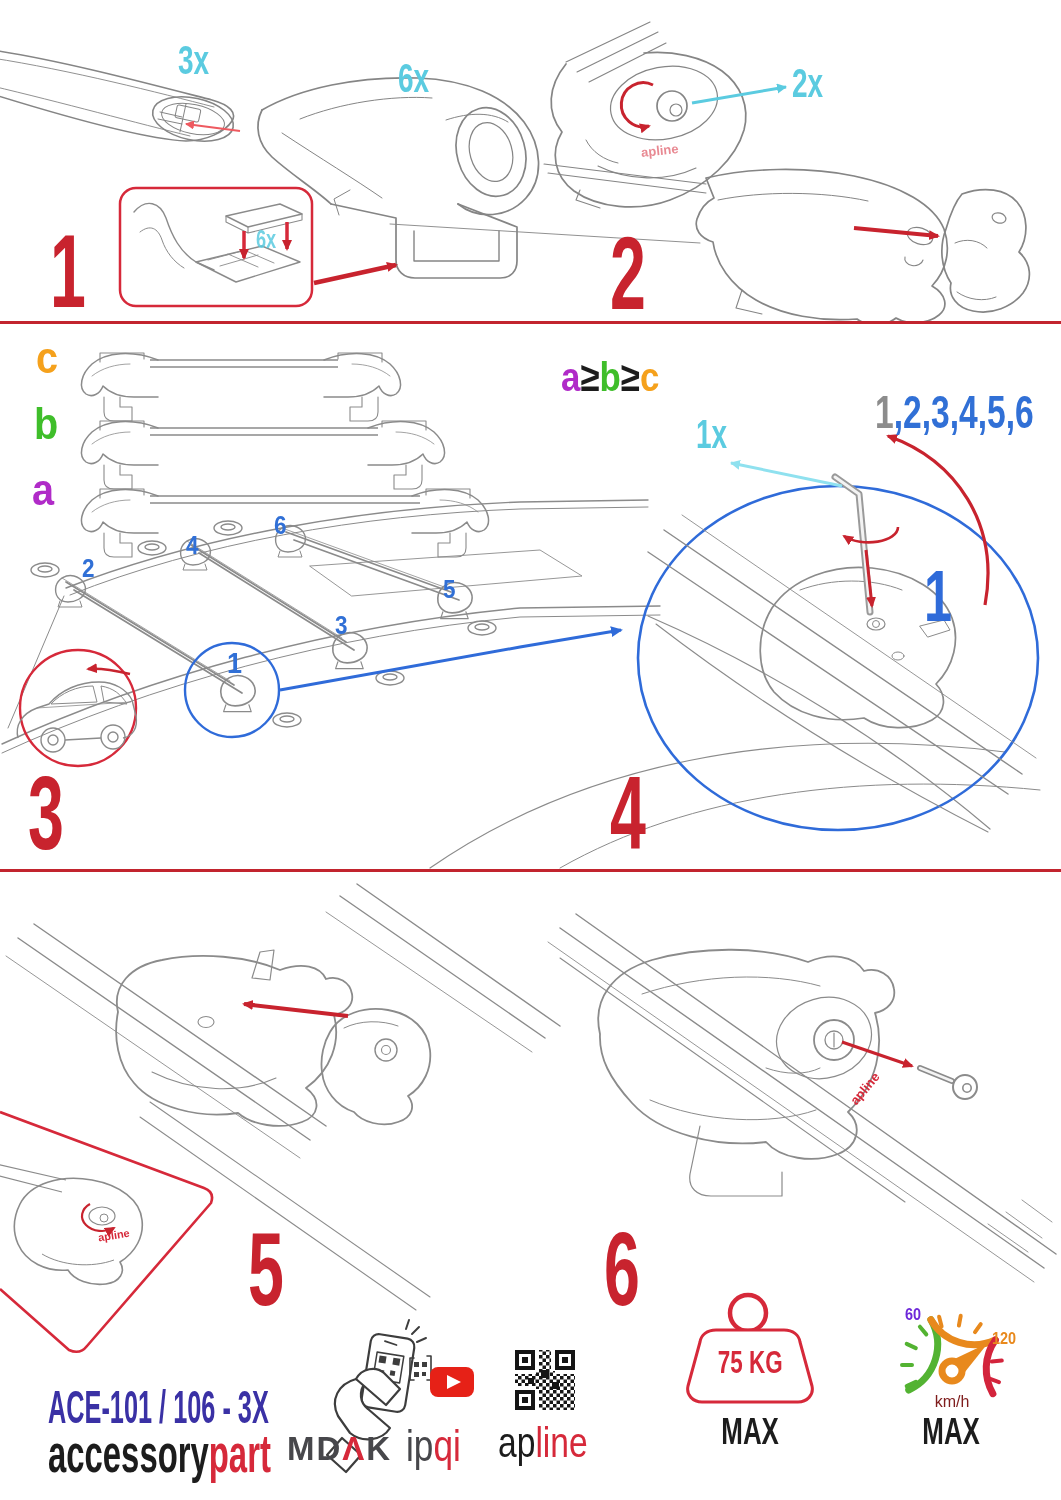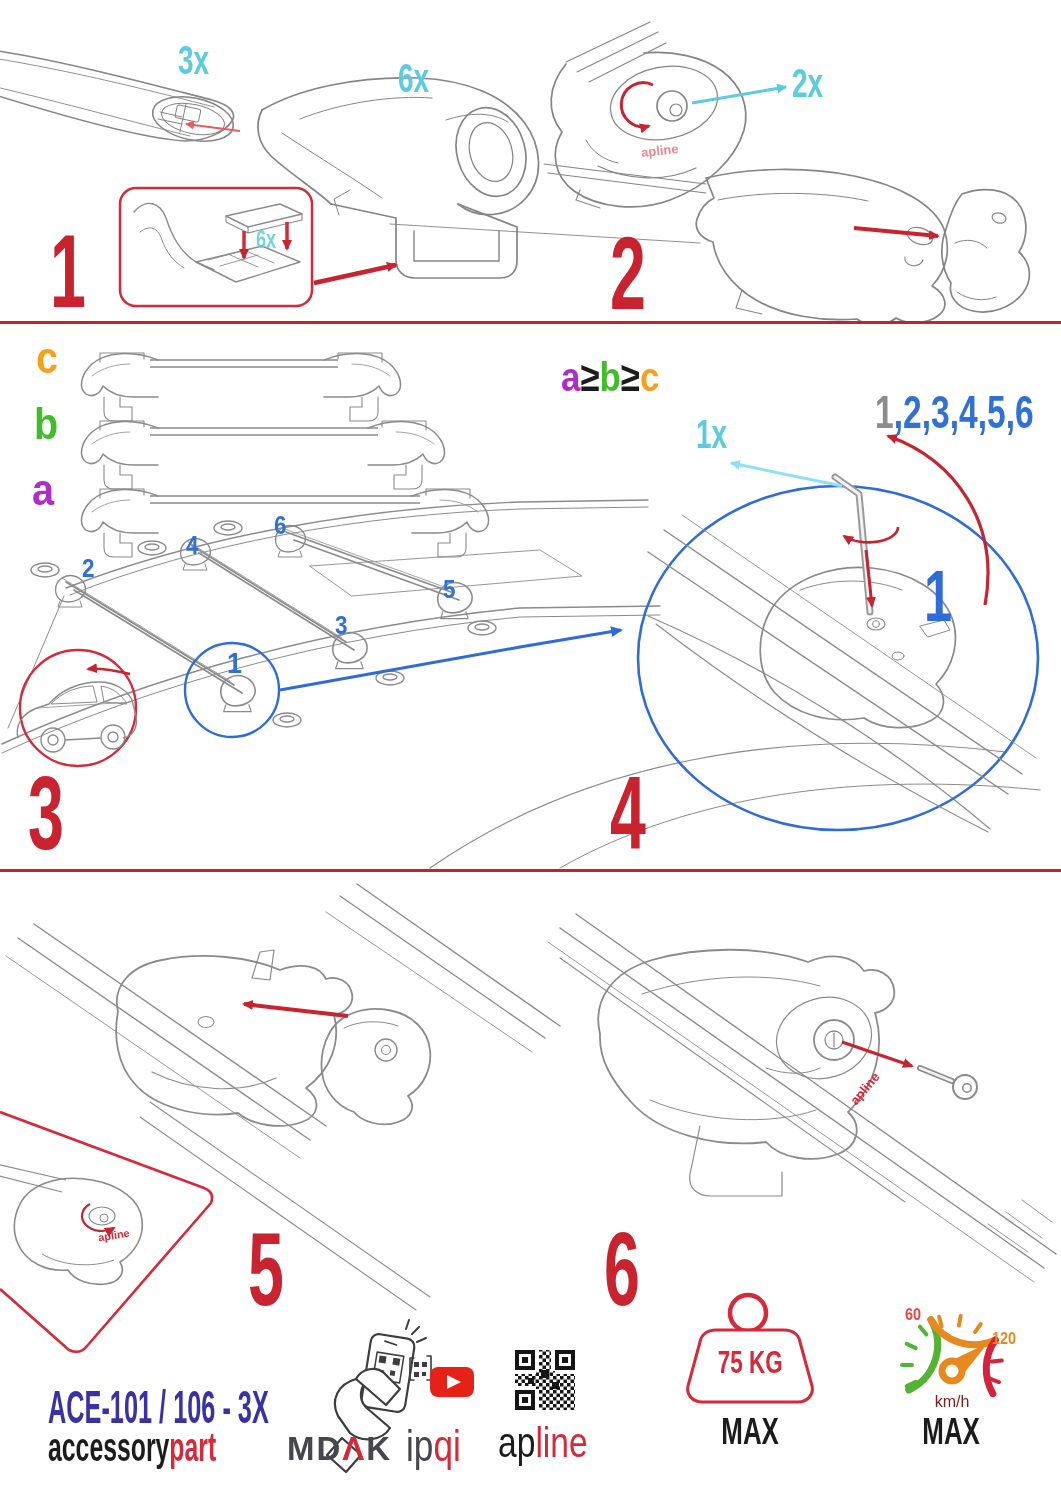--- a/index.html
+++ b/index.html
@@ -415,34 +415,34 @@
   <div class="t b" style="left:875px;top:389px;font-size:46px">
     <span class="k73"><span class="graynum">1</span><span class="blue">,2,3,4,5,6</span></span>
   </div>
   <div class="t b royal" style="left:924px;top:560px;font-size:72px"><span class="k7">1</span></div>
 
   <div class="minilogo" style="left:641px;top:144px;opacity:.55;transform:rotate(-6deg)">apline</div>
   <div class="minilogo" style="left:98px;top:1230px;font-size:11px;transform:rotate(-9deg)">apline</div>
   <div class="minilogo" style="left:846px;top:1082px;transform:rotate(-50deg)">apline</div>
 
   <div class="t b indigo" style="left:48px;top:1384px;font-size:46px"><span class="k55">ACE-101 / 106 - 3X</span></div>
-  <div class="t b" style="left:48px;top:1427px;font-size:40px">
+  <div class="t b" style="left:48px;top:1427px;font-size:53px">
     <span class="k62"><span class="ink">accessory</span><span class="brandred">part</span></span>
   </div>
   <div class="t b" style="left:287px;top:1432px;font-size:33px;letter-spacing:2px">
     <span class="gray">MD</span><span class="brandred">Λ</span><span class="gray">K</span>
   </div>
   <div class="t" style="left:406px;top:1424px;font-size:44px">
     <span class="k8"><span class="gray">ip</span><span class="brandred">qi</span></span>
   </div>
   <div class="t" style="left:498px;top:1422px;font-size:42px">
     <span class="k8"><span class="ink">ap</span><span class="brandred">line</span></span>
   </div>
 
   <div class="t ctr b brandred" style="left:686px;top:1346px;width:128px;font-size:32px"><span>75 KG</span></div>
   <div class="t ctr ink" style="left:686px;top:1413px;width:128px;font-size:37px"><span>MAX</span></div>
 
-  <div class="t b" style="left:905px;top:1306px;font-size:17px;color:#ef4444"><span class="k85">60</span></div>
+  <div class="t b" style="left:905px;top:1306px;font-size:17px;color:#6d28d9"><span class="k85">60</span></div>
   <div class="t b" style="left:992px;top:1330px;font-size:17px;color:#E8891D"><span class="k85">120</span></div>
   <div class="t ctr" style="left:918px;top:1394px;width:68px;font-size:16px;color:#7f1d1d"><span style="transform:none;font-weight:400">km/h</span></div>
   <div class="t ctr ink" style="left:906px;top:1413px;width:90px;font-size:37px"><span>MAX</span></div>
 
 </div>
 
 </body></html>

